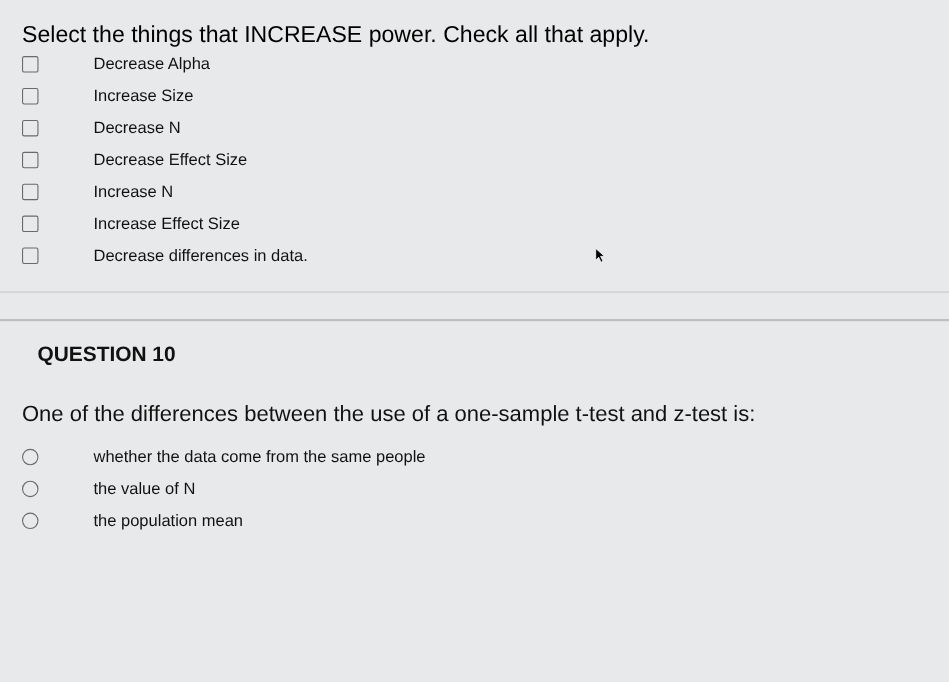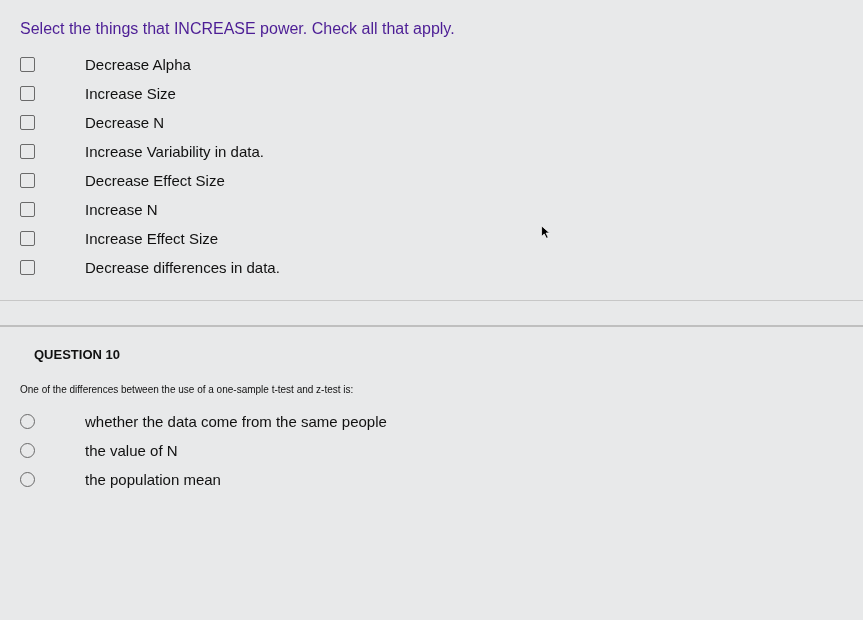--- a/index.html
+++ b/index.html
@@ -15,23 +15,23 @@
     overflow: hidden;
     position: relative;
   }
   .question-block {
     padding: 20px 18px 24px 18px;
   }
   .q9 {
     border-bottom: 2px solid #bfbfbf;
   }
   .prompt {
-    margin: 0 0 12px 2px;
-    font-size: 16px;
-    color: #4c1d95;
+    margin: 0 0 0 2px;
+    font-size: 21px;
+    color: #000000;
   }
   .option-row {
     display: flex;
     align-items: center;
     padding: 6px 0 6px 2px;
   }
   .checkbox {
     width: 15px;
     height: 15px;
     border: 1.5px solid #6a6a6a;
@@ -49,27 +49,27 @@
     flex: 0 0 auto;
     background: transparent;
   }
   .opt-label {
     font-size: 15px;
     color: #111;
     margin-left: 40px;
   }
   .q10-header {
     font-weight: bold;
-    font-size: 13px;
-    margin: 0 0 22px 16px;
+    font-size: 19px;
+    margin: 0 0 32px 16px;
     color: #111;
   }
   .q10-prompt {
     margin: 0 0 12px 2px;
-    font-size: 10px;
+    font-size: 20px;
     color: #111;
   }
   .cursor {
     position: absolute;
     top: 225px;
     left: 540px;
     width: 12px;
     height: 16px;
     pointer-events: none;
   }
@@ -89,24 +89,20 @@
     <span class="checkbox"></span>
     <span class="opt-label">Decrease Alpha</span>
   </div>
   <div class="option-row">
     <span class="checkbox"></span>
     <span class="opt-label">Increase Size</span>
   </div>
   <div class="option-row">
     <span class="checkbox"></span>
     <span class="opt-label">Decrease N</span>
-  </div>
-  <div class="option-row">
-    <span class="checkbox"></span>
-    <span class="opt-label">Increase Variability in data.</span>
   </div>
   <div class="option-row">
     <span class="checkbox"></span>
     <span class="opt-label">Decrease Effect Size</span>
   </div>
   <div class="option-row">
     <span class="checkbox"></span>
     <span class="opt-label">Increase N</span>
   </div>
   <div class="option-row">

